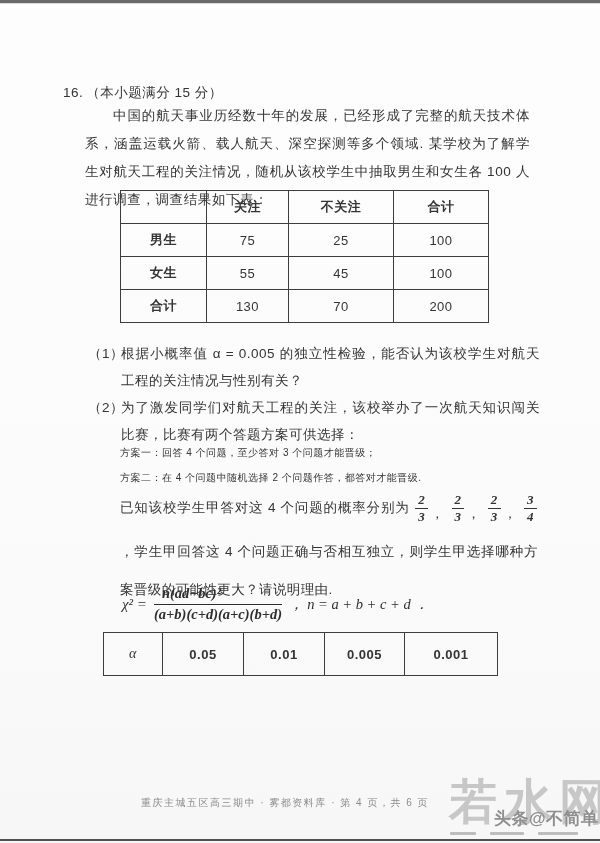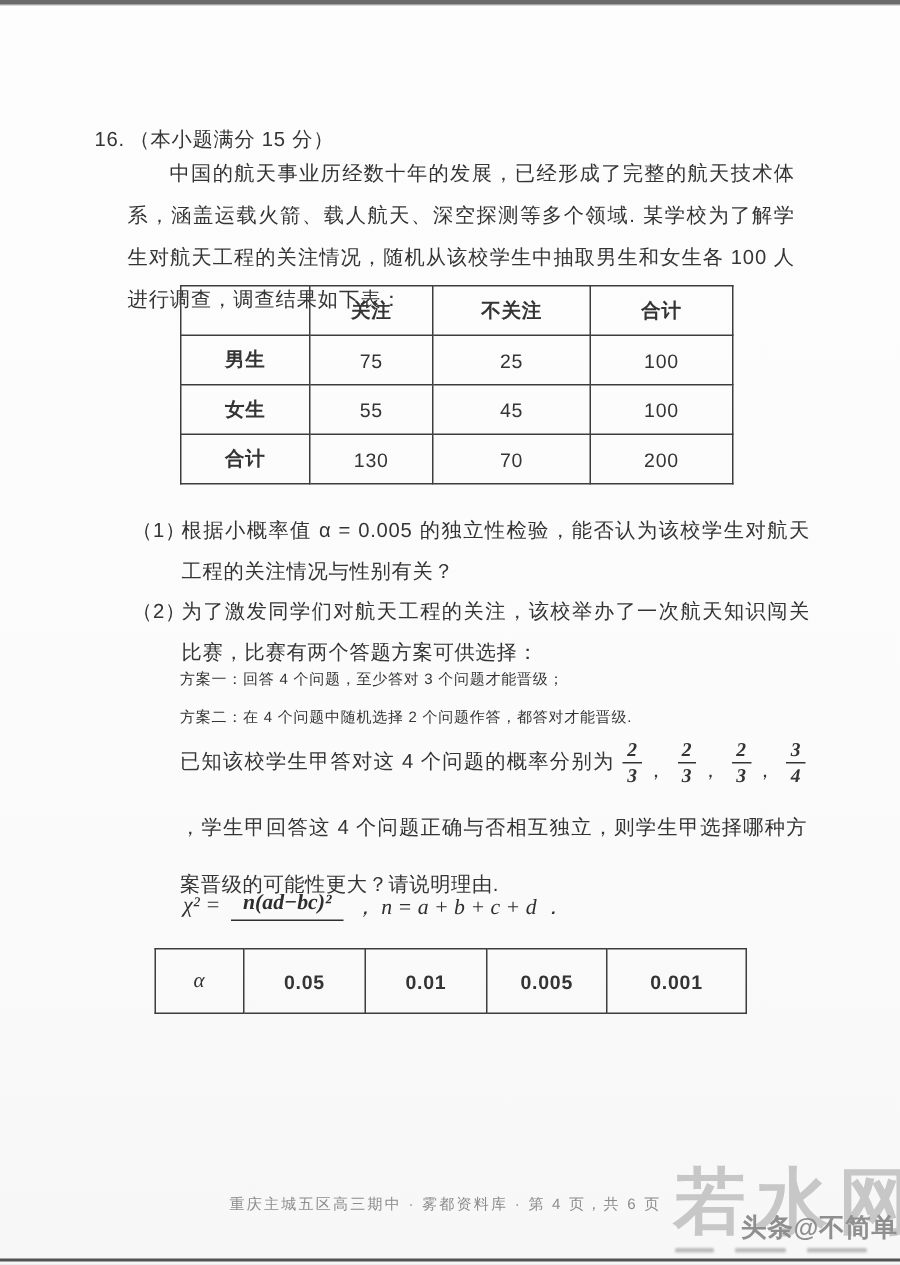--- a/index.html
+++ b/index.html
@@ -103,21 +103,21 @@
   .t2 tr.r2 th, .t2 tr.r2 td { height: 47px; }
   .t2 .c0 { width: 59px; } .t2 .c1 { width: 81px; } .t2 .c2 { width: 81px; }
   .t2 .c3 { width: 80px; } .t2 .c4 { width: 93px; }
   .t2 th .sym {
     font-family: "Liberation Serif", "DejaVu Serif", serif;
     font-style: italic; font-weight: normal; font-size: 14px;
   }
   .t2 th sub { font-size: 10px; font-style: italic; }
   
   .footer {
-    position: absolute; left: 12px; top: 796px; width: 570px;
+    position: absolute; left: 0; top: 796px; width: 570px;
     text-align: center; font-size: 10px; color: #8c8c8c; letter-spacing: 1.5px;
     white-space: nowrap;
   }
   .wm-site {
     position: absolute; left: 449px; top: 778px;
     font-size: 48px; font-weight: bold; color: #c7c7c7;
     letter-spacing: 7px; white-space: nowrap; line-height: 1;
     filter: blur(0.4px);
   }
   .wm-handle {
@@ -203,20 +203,21 @@
     <span class="frac"><span class="fnum">2</span><span class="fden">3</span></span><span class="fsep">，</span>
     <span class="frac"><span class="fnum">3</span><span class="fden">4</span></span>
     <span>，学生甲回答这 4 个问题正确与否相互独立，则学生甲选择哪种方案晋级的可能性更大？请说明理由.</span>
   </div>
 
 
   <div class="formula">
     <span class="lhs">χ² =</span>
     <span class="bigfrac">
       <span class="fnum">n(ad−bc)²</span>
+      <span class="fden">(a+b)(c+d)(a+c)(b+d)</span>
     </span>
     <span>，  n = a + b + c + d ．</span>
   </div>
 
   <table class="t2">
     <colgroup>
         <col class="c0">
         <col class="c1">
         <col class="c2">
         <col class="c3">

